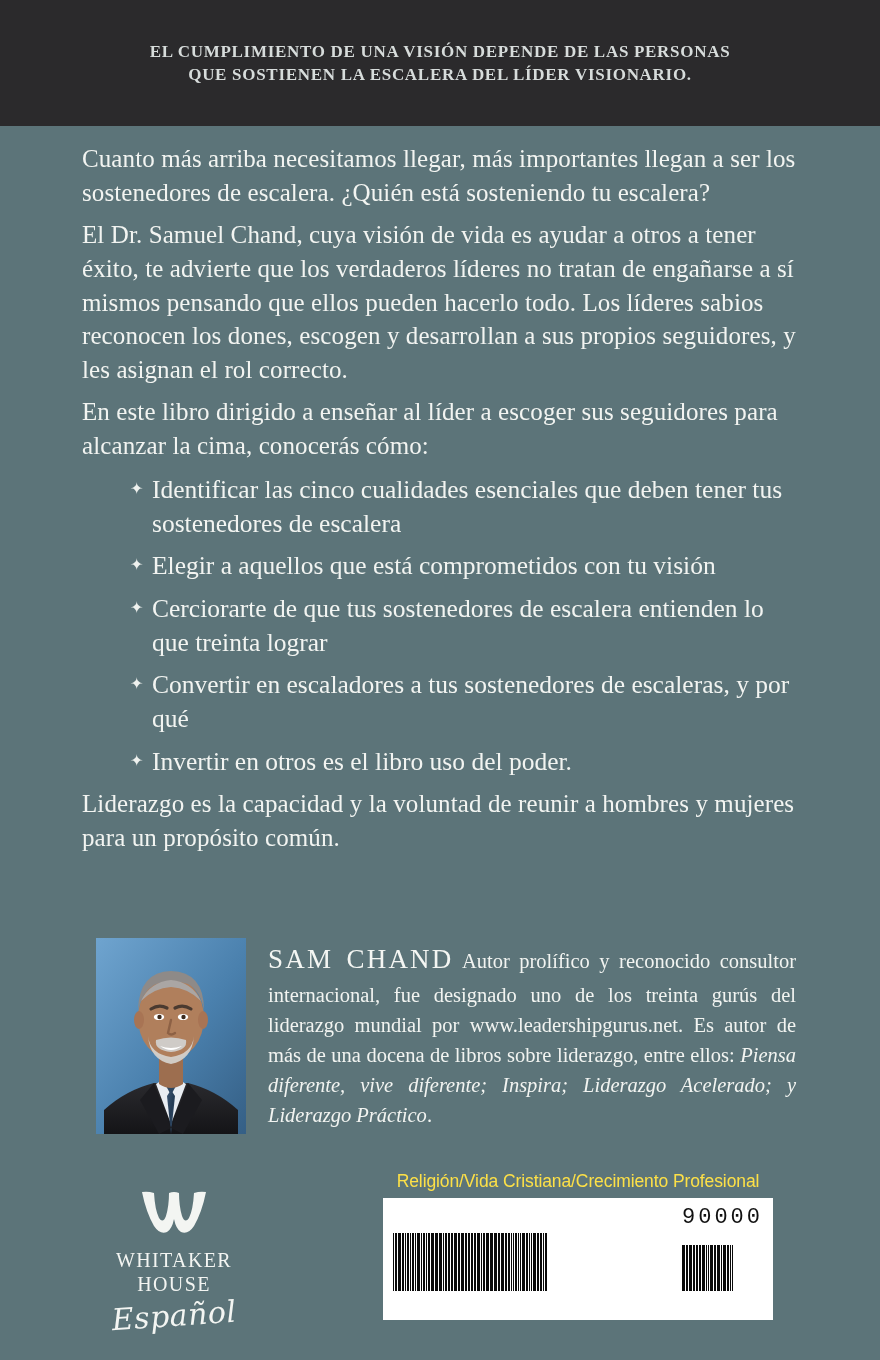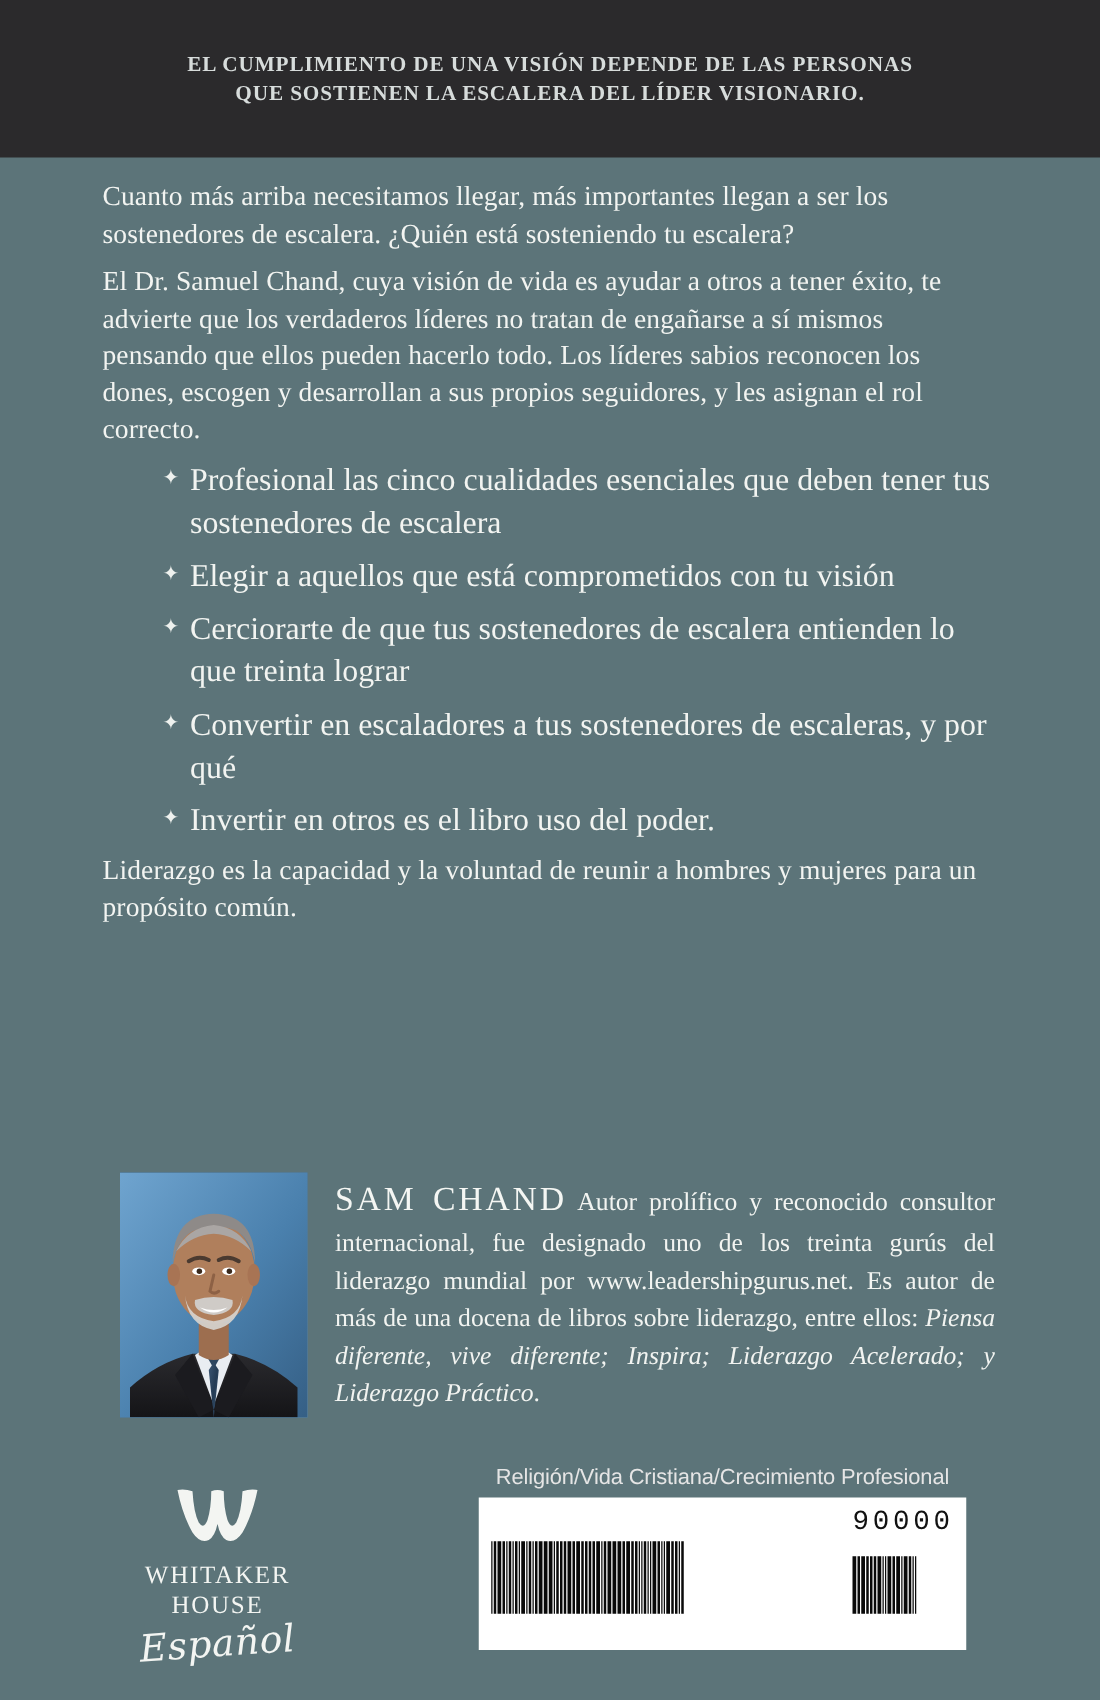--- a/index.html
+++ b/index.html
@@ -47,21 +47,21 @@
   
   #body-copy {
     position: absolute;
     left: 82px;
     top: 142px;
     width: 714px;
   }
   .para {
     margin: 0 0 9px 0;
     color: #f2f4f1;
-    font-size: 22px;
+    font-size: 25px;
     line-height: 1.345;
     letter-spacing: 0.1px;
   }
   .para.tight { margin-bottom: 10px; }
 
   #bullet-list {
     list-style: none;
     margin: 4px 0 6px 0;
     padding: 0 0 0 48px;
   }
@@ -146,21 +146,21 @@
     transform: rotate(-4deg);
   }
 
   
   #category-line {
     position: absolute;
     left: 383px;
     top: 1171px;
     width: 390px;
     text-align: center;
-    color: #e5e5e5;
+    color: #fde047;
     font-family: "Liberation Sans", "DejaVu Sans", sans-serif;
     font-size: 17.5px;
     letter-spacing: -0.1px;
   }
   #barcode-box {
     position: absolute;
     left: 383px;
     top: 1198px;
     width: 390px;
     height: 122px;
@@ -210,25 +210,26 @@
 <div id="cover">
 
   <div id="header-band">
     <h1 id="header-tagline">EL CUMPLIMIENTO DE UNA VISIÓN DEPENDE DE LAS PERSONAS
 QUE SOSTIENEN LA ESCALERA DEL LÍDER VISIONARIO.</h1>
   </div>
 
   <div id="body-copy">
     <p class="para">Cuanto más arriba necesitamos llegar, más importantes llegan a ser los sostenedores de escalera. ¿Quién está sosteniendo tu escalera?</p>
     <p class="para">El Dr. Samuel Chand, cuya visión de vida es ayudar a otros a tener éxito, te advierte que los verdaderos líderes no tratan de engañarse a sí mismos pensando que ellos pueden hacerlo todo. Los líderes sabios reconocen los dones, escogen y desarrollan a sus propios seguidores, y les asignan el rol correcto.</p>
+    <p class="para tight">En este libro dirigido a enseñar al líder a escoger sus seguidores para alcanzar la cima, conocerás cómo:</p>
 
     <ul id="bullet-list">
       <li>
         <span class="bullet-mark">✦</span>
-        <span>Profesional las cinco cualidades esenciales que deben tener tus sostenedores de escalera</span>
+        <span>Identificar las cinco cualidades esenciales que deben tener tus sostenedores de escalera</span>
       </li>
       <li>
         <span class="bullet-mark">✦</span>
         <span>Elegir a aquellos que está comprometidos con tu visión</span>
       </li>
       <li>
         <span class="bullet-mark">✦</span>
         <span>Cerciorarte de que tus sostenedores de escalera entienden lo que treinta lograr</span>
       </li>
       <li>

